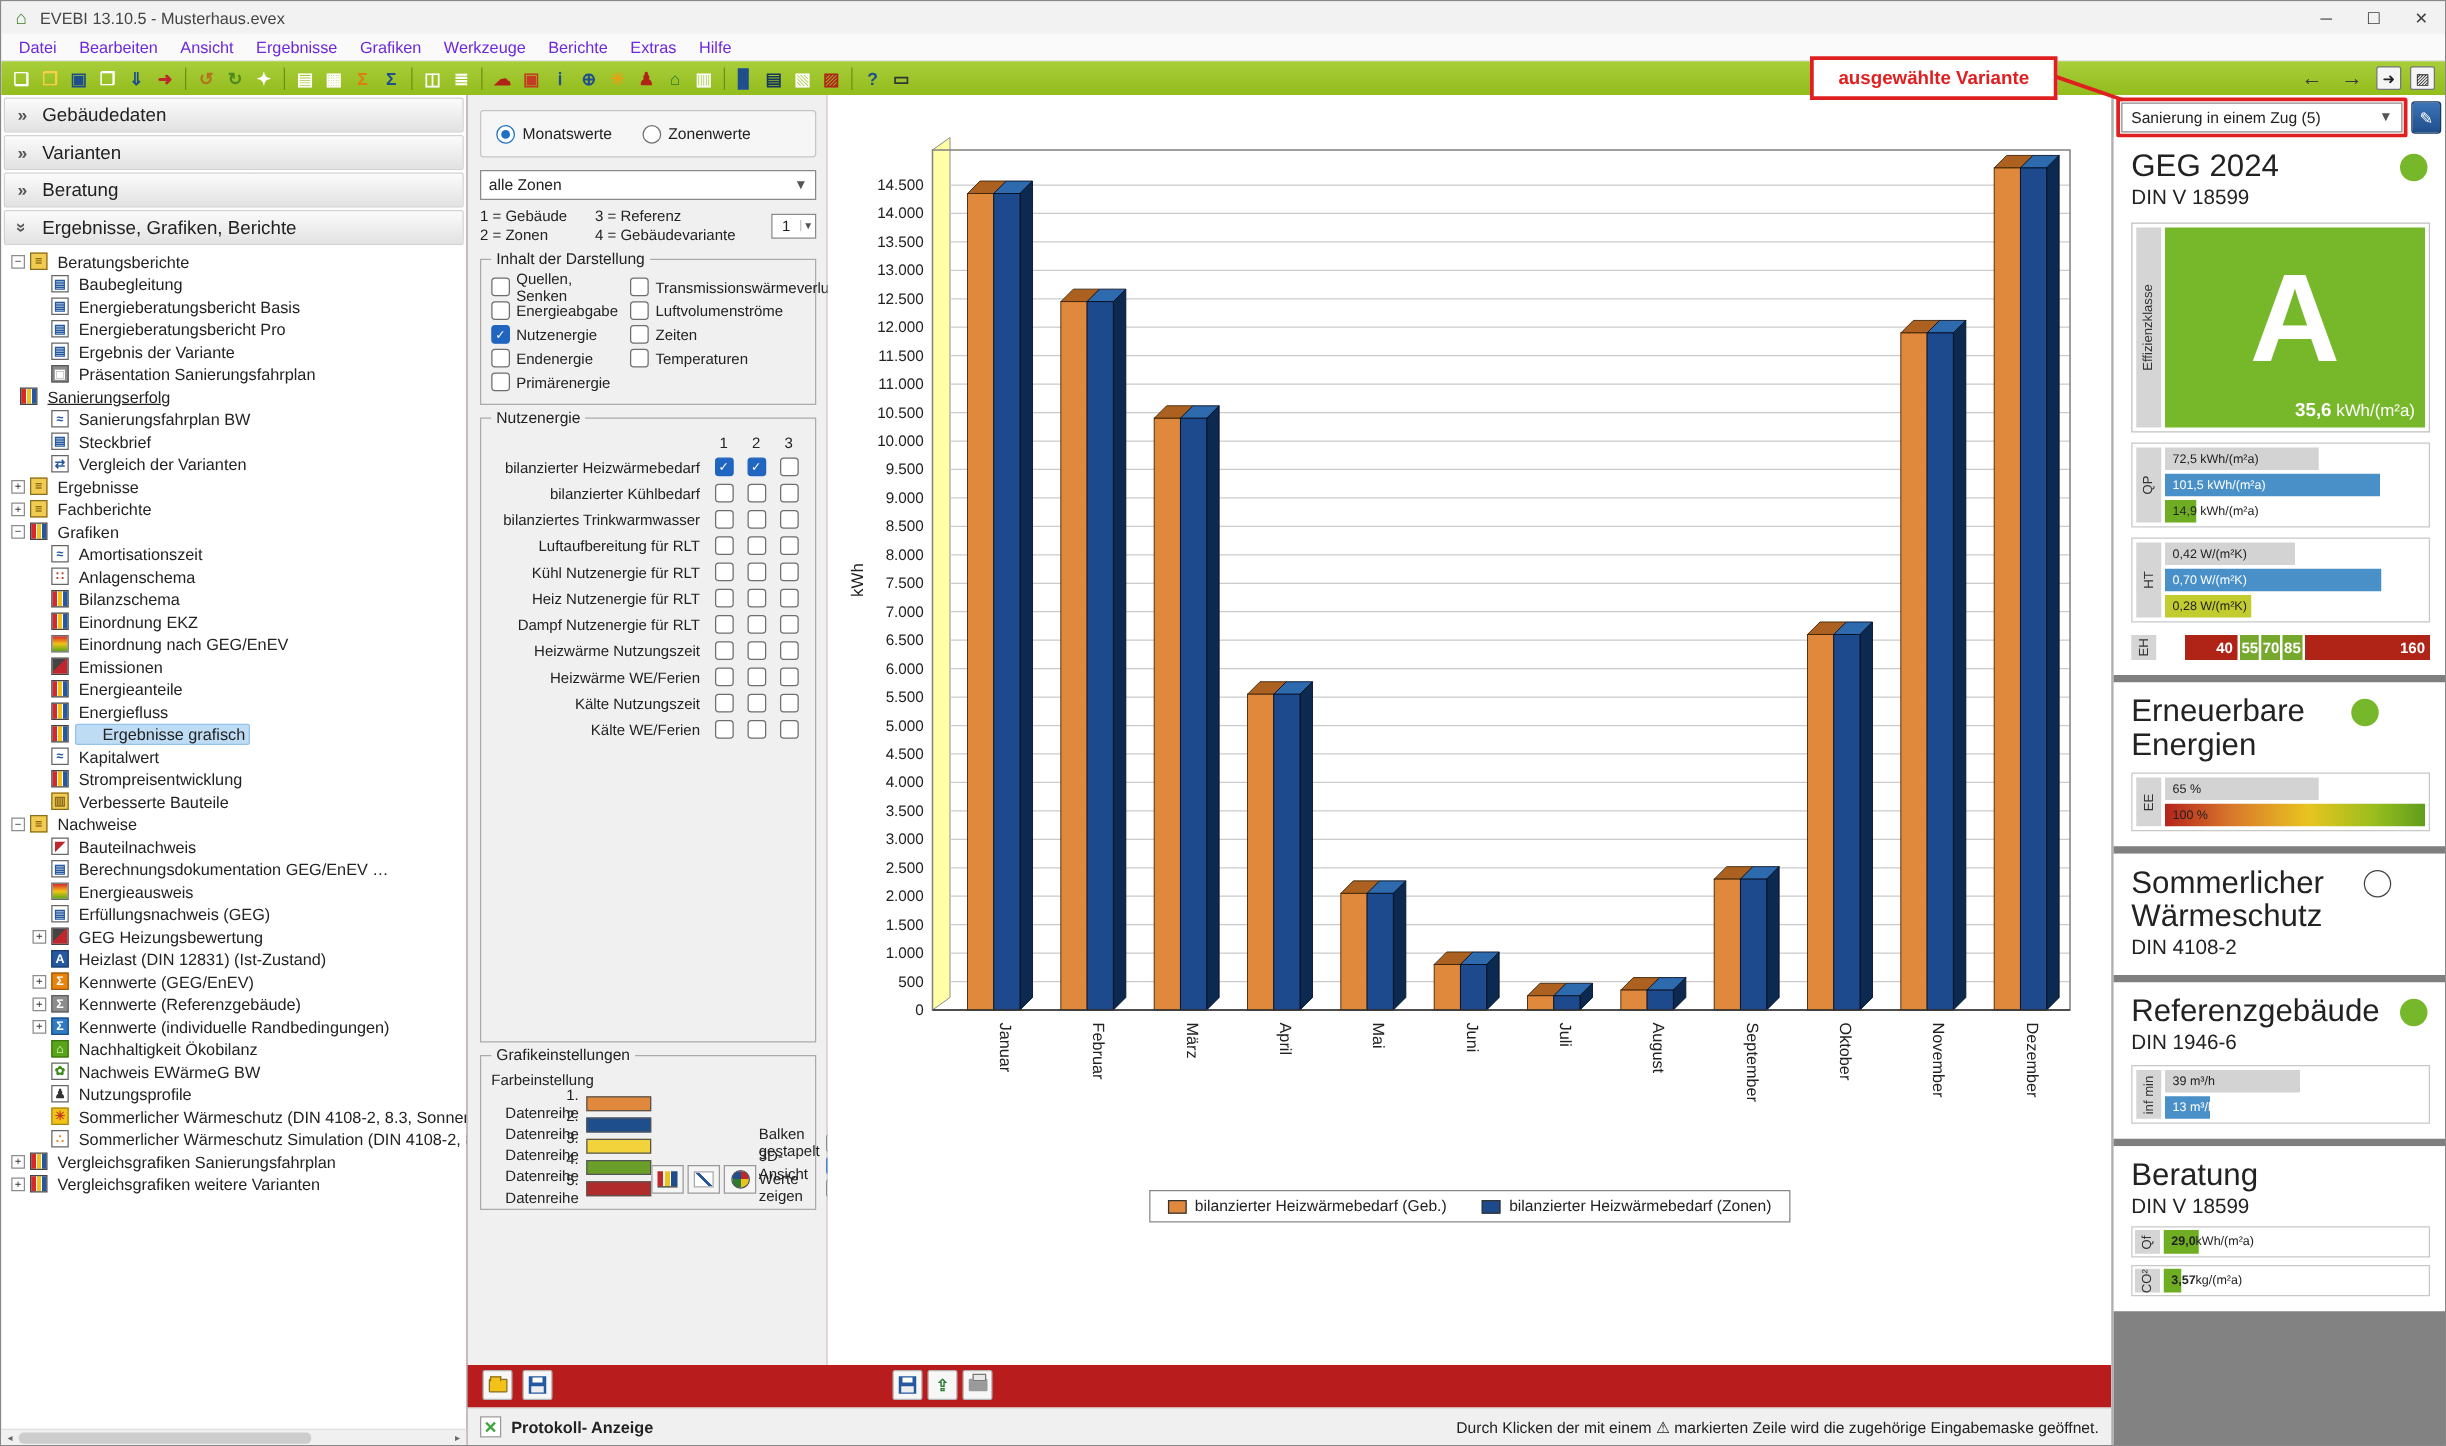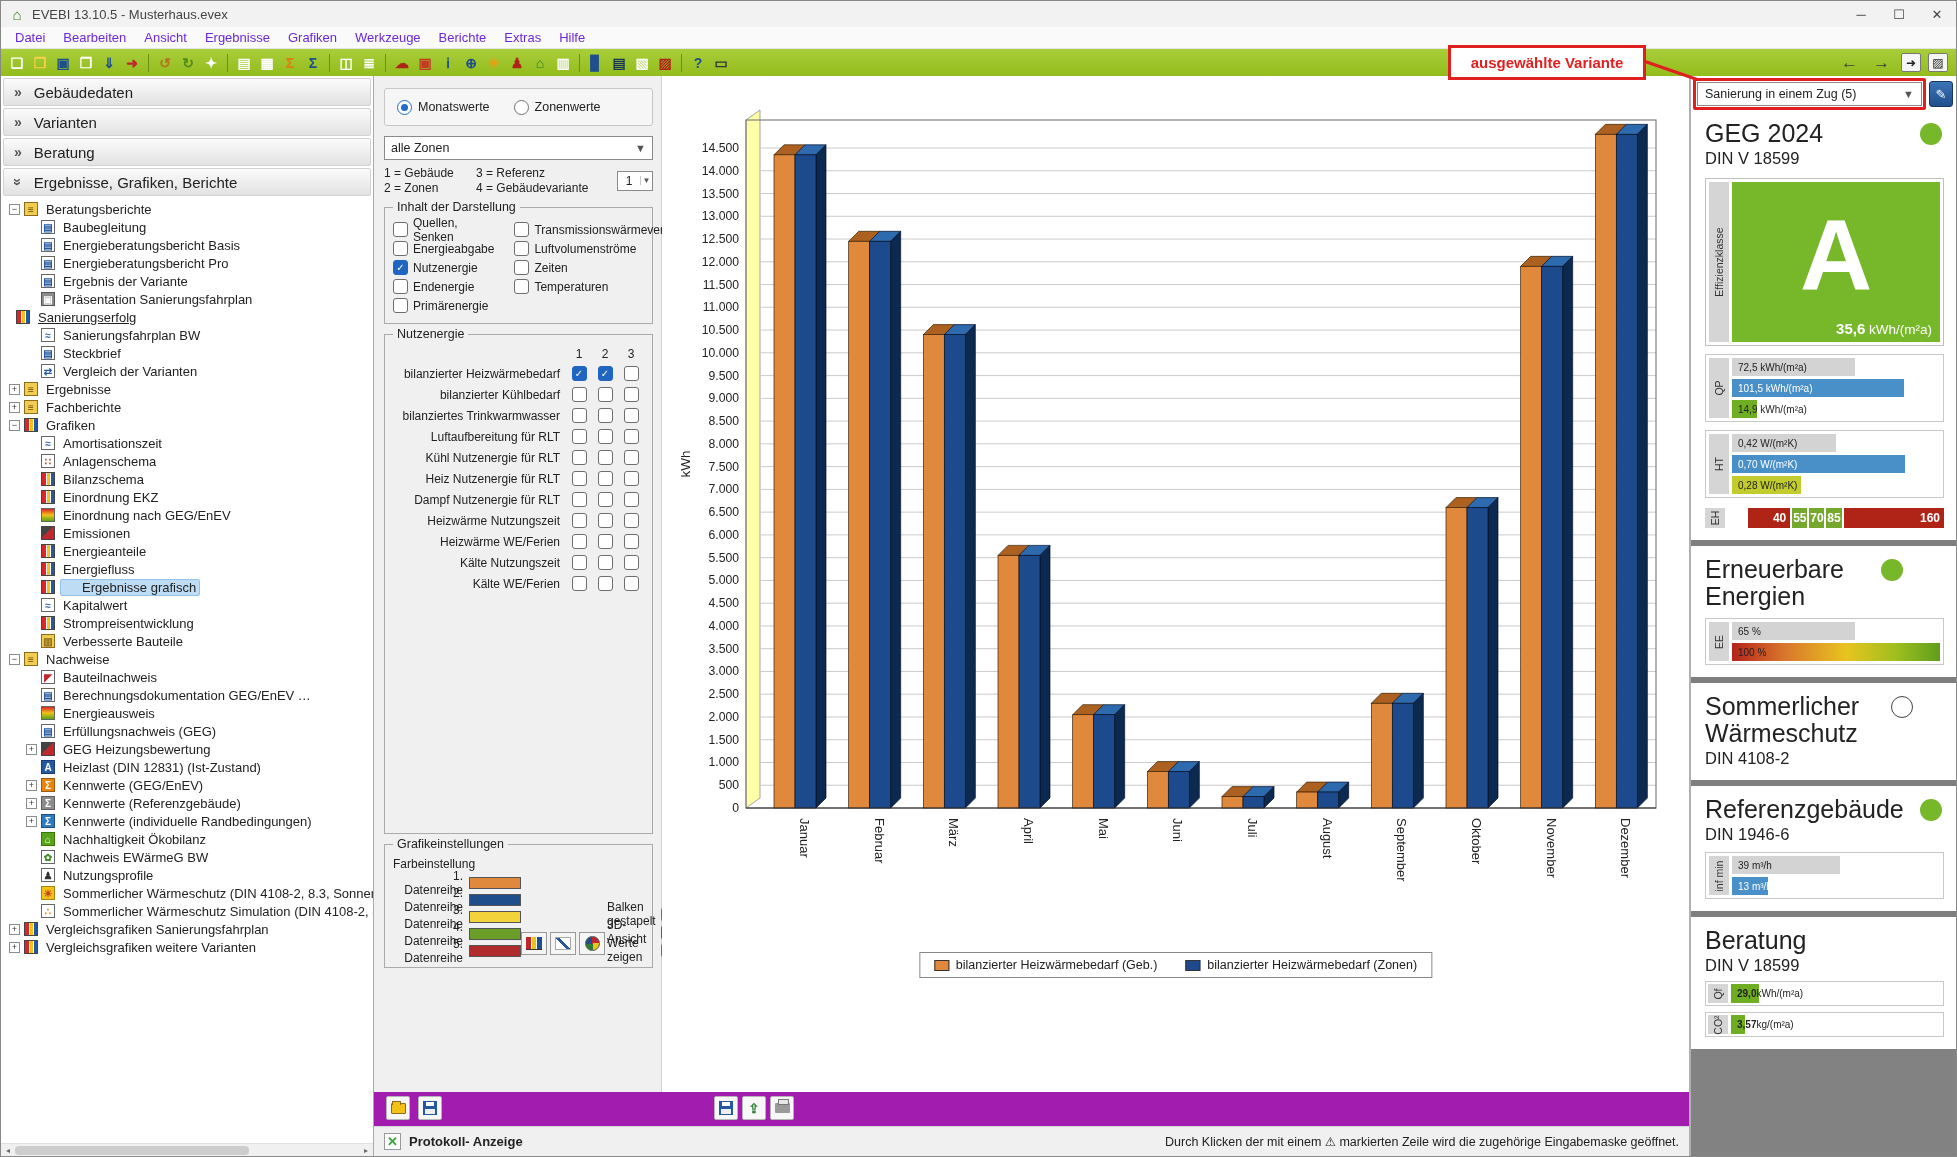--- a/index.html
+++ b/index.html
@@ -53,21 +53,21 @@
   .select .chev { margin-left:auto; color:#555; font-size:11px; }
   .maphints { display:grid; grid-template-columns:92px 1fr 40px; row-gap:1px; font-size:12px; margin-bottom:12px; align-items:center; }
   .spinner { grid-row:1 / span 2; grid-column:3; justify-self:end; width:36px; height:20px; border:1px solid #8A8A8A; background:#FFF; display:flex; align-items:center; }
   .spinner .v { flex:1; text-align:center; }
   .spinner .a { width:12px; font-size:8px; color:#555; text-align:center; border-left:1px solid #C8C8C8; }
   .box { border:1px solid #ABABAB; position:relative; padding:12px 8px 8px 8px; margin-bottom:10px; }
   .box-legend { position:absolute; top:-8px; left:8px; background:#F0F0F0; padding:0 4px; font-size:12.5px; color:#222; }
   .cb { width:15px; height:15px; border:1px solid #6E6E6E; border-radius:3px; background:#FFF; display:inline-flex; align-items:center; justify-content:center; flex:none; color:transparent; font-size:10px; }
   .cb.on { background:#2065C0; border-color:#2065C0; color:#FFF; }
   .cbrow { display:flex; align-items:center; gap:5px; height:19px; font-size:12px; }
-  .inhalt-grid { display:flex; gap:20px; }
+  .inhalt-grid { display:flex; gap:10px; }
   .inhalt-col { display:flex; flex-direction:column; }
   .inhalt-col.left { width:118px; }
   .fs-nutz { height:500px; }
   .nutz-head { display:flex; justify-content:flex-end; gap:0; font-size:12px; margin-bottom:2px; }
   .nutz-head span { width:26px; text-align:center; }
   .nutz-row { display:flex; align-items:center; height:21px; }
   .nutz-label { flex:1; text-align:right; padding-right:6px; font-size:12px; }
   .nutz-cell { width:26px; display:flex; justify-content:center; }
   .fs-grafik { margin-top:0; }
   .gr-flex { display:flex; }
@@ -78,21 +78,21 @@
   .gr-right { flex:1; display:flex; flex-direction:row; align-items:flex-end; gap:2px; }
   .type-btns { display:flex; gap:3px; margin-bottom:4px; }
   .type-btn { width:26px; height:23px; border:1px solid #999; background:#F5F5F5; display:flex; align-items:center; justify-content:center; }
   .mini-bar { width:16px; height:13px; border-bottom:1px solid #333; background:linear-gradient(90deg,#C0272D 0 30%,transparent 30% 38%,#E8C41F 38% 62%,transparent 62% 70%,#1F4E8C 70%); }
   .mini-line { width:16px; height:13px; background:#FFF; border:1px solid #AAA; position:relative; overflow:hidden; }
   .mini-line::after { content:""; position:absolute; inset:0; background:linear-gradient(45deg,transparent 44%,#2458A0 44% 58%,transparent 58%); }
   .mini-pie { width:15px; height:15px; border-radius:50%; background:conic-gradient(#C0272D 0 25%, #E8C41F 25% 50%, #2E7D32 50% 75%, #1F4E8C 75%); border:1px solid #555; }
   .gr-opt { display:flex; align-items:center; gap:5px; font-size:12px; height:18px; }
 
   
-  .centercol { flex:1; display:flex; flex-direction:column; min-width:0; background:#a21caf; }
+  .centercol { flex:1; display:flex; flex-direction:column; min-width:0; background:#b91c1c; }
   .contentrow { flex:1; display:flex; min-height:0; }
   .chartarea { flex:1; background:#FFF; position:relative; padding-top:14px; }
   .legendbox { position:absolute; left:50%; transform:translateX(-50%); top:876px; border:1px solid #888; background:#FFF; display:inline-flex; gap:28px; padding:5px 14px; font-size:12.5px; white-space:nowrap; }
   .legend-item { display:flex; align-items:center; gap:7px; }
   .legend-swatch { width:15px; height:11px; border:1px solid #333; display:inline-block; }
   .iconsrow { height:34px; flex:none; position:relative; }
   .smallbtn { position:absolute; top:4px; width:24px; height:24px; border:1px solid #B5B5B5; border-radius:2px; background:#F7F7F7; display:flex; align-items:center; justify-content:center; }
   .ic-folder { width:15px; height:11px; background:#F2C218; border:1px solid #8A6D1F; border-radius:1px; position:relative; }
   .ic-folder::before { content:""; position:absolute; top:-3px; left:0; width:7px; height:3px; background:#F2C218; border:1px solid #8A6D1F; border-bottom:none; }
   .ic-floppy { width:14px; height:14px; background:#2458A0; position:relative; }

